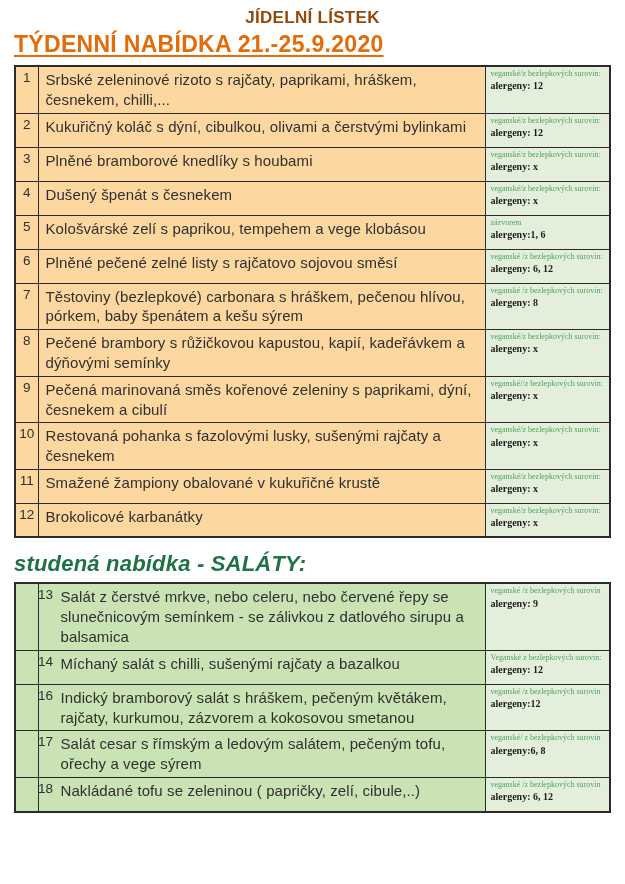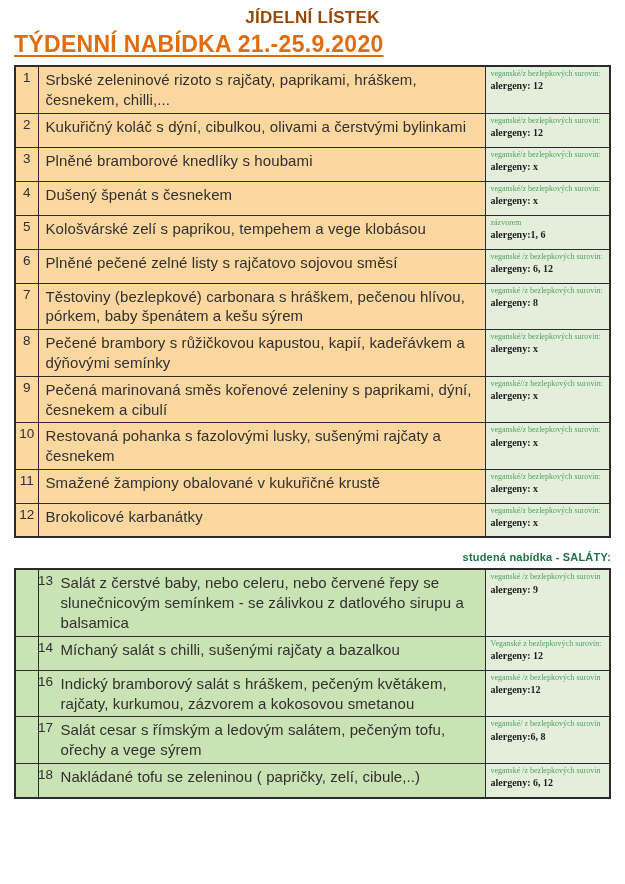--- a/index.html
+++ b/index.html
@@ -41,22 +41,22 @@
   }
   .hot td.num,.hot td.dish{background:var(--hot_row_bg);}
   .cold td.num,.cold td.dish{background:var(--salad_row_bg);padding-left:22px;}
   td.info{
     background:var(--info_col_bg);padding:2px 4px 2px 5px;
     font-family:"Liberation Serif",serif;
   }
   .vegan{color:var(--vegan_text);font-size:8px;line-height:1.15;}
   .alerg{color:var(--alerg_text);font-size:10px;line-height:1.15;margin-top:2px;font-weight:bold;font-family:Liberation Serif, serif;}
   .salads-heading{
-    text-align:right;font-size:11px;font-weight:bold;color:var(--salads_heading);
-    margin:13px 0 5px 0;letter-spacing:0.2px;
+    text-align:left;font-size:22px;font-weight:bold;color:var(--salads_heading);
+    margin:13px 0 5px 0;letter-spacing:0.2px;font-style:italic;
   }
 </style>
 </head>
 <body>
 
 <div class="page">
 
   <h1 class="title">JÍDELNÍ LÍSTEK</h1>
   <h2 class="subtitle">TÝDENNÍ NABÍDKA 21.-25.9.2020</h2>
 
@@ -181,21 +181,21 @@
 
   <table class="cold">
     <colgroup>
         <col class="c-num">
         <col class="c-dish">
         <col class="c-info">
       </colgroup>
     <tbody id="cold-body">
   <tr>
     <td class="num">13</td>
-    <td class="dish">Salát z čerstvé baby, nebo celeru, nebo červené řepy se slunečnicovým semínkem - se zálivkou z datlového sirupu a balsamica</td>
+    <td class="dish">Salát z čerstvé mrkve, nebo celeru, nebo červené řepy se slunečnicovým semínkem - se zálivkou z datlového sirupu a balsamica</td>
     <td class="info">
       <div class="vegan">veganské /z bezlepkových surovin</div>
       <div class="alerg">alergeny: 9</div>
     </td>
   </tr>
 
   <tr>
     <td class="num">14</td>
     <td class="dish">Míchaný salát s chilli, sušenými rajčaty a bazalkou</td>
     <td class="info">

